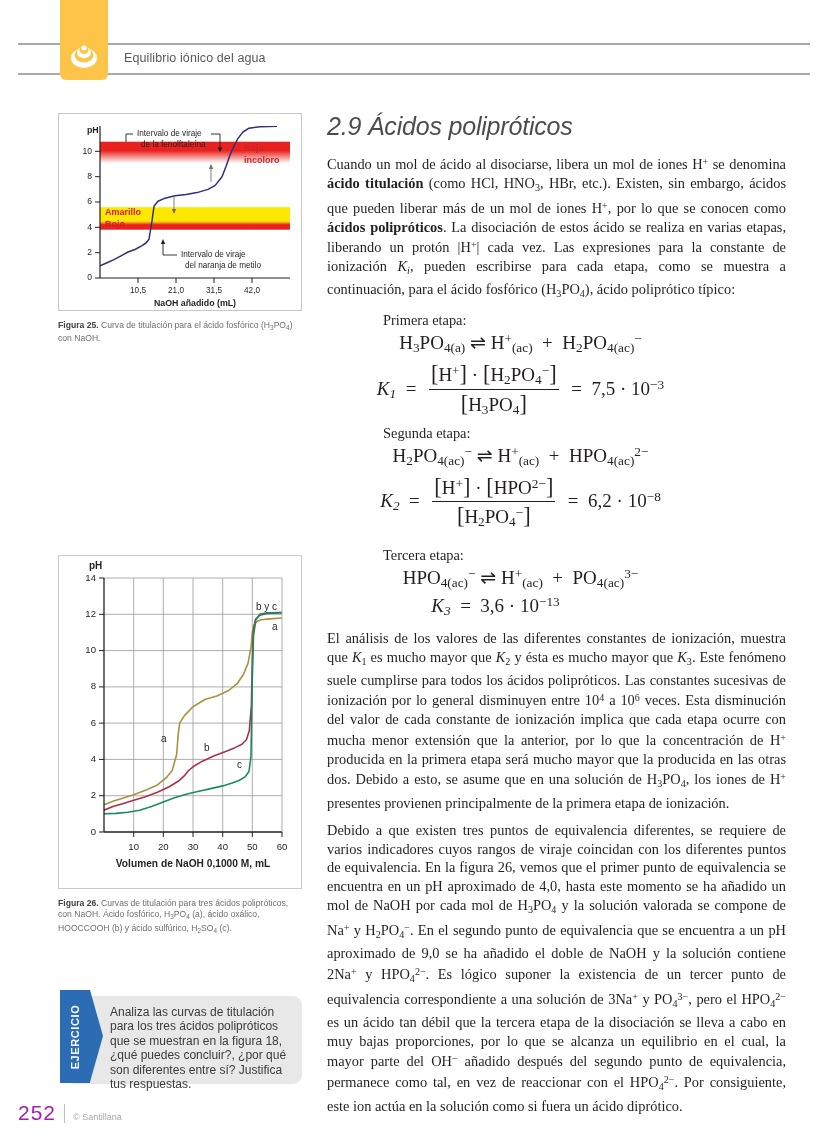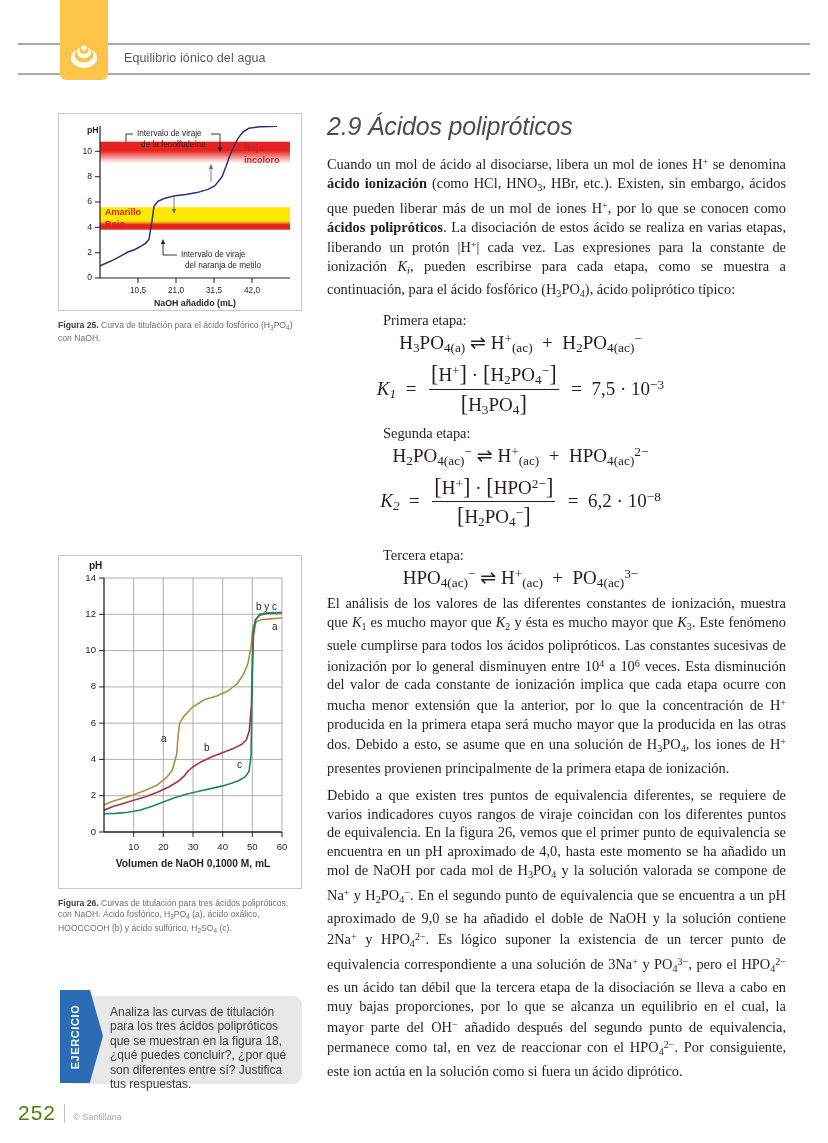--- a/index.html
+++ b/index.html
@@ -43,21 +43,21 @@
   .ex-tab-label{position:absolute;left:-6px;top:-6px;width:30px;height:93px;
     display:flex;align-items:center;justify-content:center;}
   .ex-tab-label span{font-family:"Liberation Sans",sans-serif;font-weight:bold;
     font-size:11px;color:#fff;letter-spacing:.6px;
     transform:rotate(-90deg);white-space:nowrap;}
   .ex-text{position:absolute;left:44px;top:9px;width:182px;
     font-family:"Liberation Sans",sans-serif;font-size:12px;line-height:14.4px;color:#3b3b3b;}
 
   
   .footer{position:absolute;left:18px;bottom:18px;display:flex;align-items:baseline;}
-  .pagenum{font-family:"Liberation Sans",sans-serif;font-size:21px;color:#4d7c0f;letter-spacing:1px;}
+  .pagenum{font-family:"Liberation Sans",sans-serif;font-size:21px;color:#a21caf;letter-spacing:1px;}
   .foot-div{width:1px;height:19px;background:#bcbec0;margin:0 8px;position:relative;top:3px;}
   .copyright{font-family:"Liberation Sans",sans-serif;font-size:9px;color:#a7a9ac;}
 
   
   .right-col{position:absolute;left:327px;top:112px;width:459px;}
   h1.sect{font-family:"Liberation Sans",sans-serif;font-weight:normal;
     font-size:25px;color:#4d4d4d;margin:0 0 12px 0;letter-spacing:-.2px;font-style:italic;}
   p.body{font-size:14.4px;line-height:18.6px;text-align:justify;margin:0 0 9px 0;
     font-family:"Liberation Serif",serif;}
   p.body b{font-weight:bold;}
@@ -319,21 +319,21 @@
     <span>EJERCICIO</span>
   </div>
   <div class="ex-text">Analiza las curvas de titulación para los tres ácidos polipróticos que se muestran en la figura 18, ¿qué puedes concluir?, ¿por qué son diferentes entre sí? Justifica tus respuestas.</div>
 </div>
 
 <div class="right-col">
 
   <h1 class="sect">2.9 Ácidos polipróticos</h1>
 
   <p class="body">Cuando un mol de ácido al disociarse, libera un mol de iones H<sup>+</sup> se
-  denomina <b>ácido ionización</b> (como HCl, HNO<sub>3</sub>, HBr, etc.). Existen,
+  denomina <b>ácido titulación</b> (como HCl, HNO<sub>3</sub>, HBr, etc.). Existen,
   sin embargo, ácidos que pueden liberar más de un mol de iones H<sup>+</sup>,
   por lo que se conocen como <b>ácidos polipróticos</b>. La disociación de
   estos ácido se realiza en varias etapas, liberando un protón |H<sup>+</sup>| cada
   vez. Las expresiones para la constante de ionización <i>K<sub>i</sub></i>, pueden escribirse
   para cada etapa, como se muestra a continuación, para el ácido
   fosfórico (H<sub>3</sub>PO<sub>4</sub>), ácido poliprótico típico:</p>
 
   <div class="stage-label">Primera etapa:</div>
   <div class="eq-row">
     <span class="eq">H<sub>3</sub>PO<sub>4(a)</sub> ⇌ H<sup>+</sup><sub>(ac)</sub> &nbsp;+&nbsp; H<sub>2</sub>PO<sub>4(ac)</sub><sup>−</sup></span>
@@ -356,20 +356,23 @@
       <span class="frac">
         <span class="num"><span class="brk">H<sup>+</sup></span> · <span class="brk">HPO<sup>2−</sup></span></span>
         <span class="den"><span class="brk">H<sub>2</sub>PO<sub>4</sub><sup>−</sup></span></span>
       </span>
       &nbsp;=&nbsp; 6,2 · 10<sup>−8</sup></span>
   </div>
 
   <div class="stage-label">Tercera etapa:</div>
   <div class="eq-row">
     <span class="eq">HPO<sub>4(ac)</sub><sup>−</sup> ⇌ H<sup>+</sup><sub>(ac)</sub> &nbsp;+&nbsp; PO<sub>4(ac)</sub><sup>3−</sup></span>
+  </div>
+  <div class="eq-row" style="margin-top:2px;margin-bottom:10px;padding-right:122px;">
+    <span class="eq"><i>K<sub>3</sub></i> &nbsp;=&nbsp; 3,6 · 10<sup>−13</sup></span>
   </div>
 
   <p class="body">El análisis de los valores de las diferentes constantes de ionización,
   muestra que <i>K</i><sub>1</sub> es mucho mayor que <i>K</i><sub>2</sub> y ésta es mucho mayor que <i>K</i><sub>3</sub>.
   Este fenómeno suele cumplirse para todos los ácidos polipróticos. Las
   constantes sucesivas de ionización por lo general disminuyen entre
   10<sup>4</sup> a 10<sup>6</sup> veces. Esta disminución del valor de cada constante de ionización implica que cada etapa ocurre con mucha menor extensión que
   la anterior, por lo que la concentración de H<sup>+</sup> producida en la primera
   etapa será mucho mayor que la producida en las otras dos. Debido a
   esto, se asume que en una solución de H<sub>3</sub>PO<sub>4</sub>, los iones de H<sup>+</sup> presentes provienen principalmente de la primera etapa de ionización.</p>

